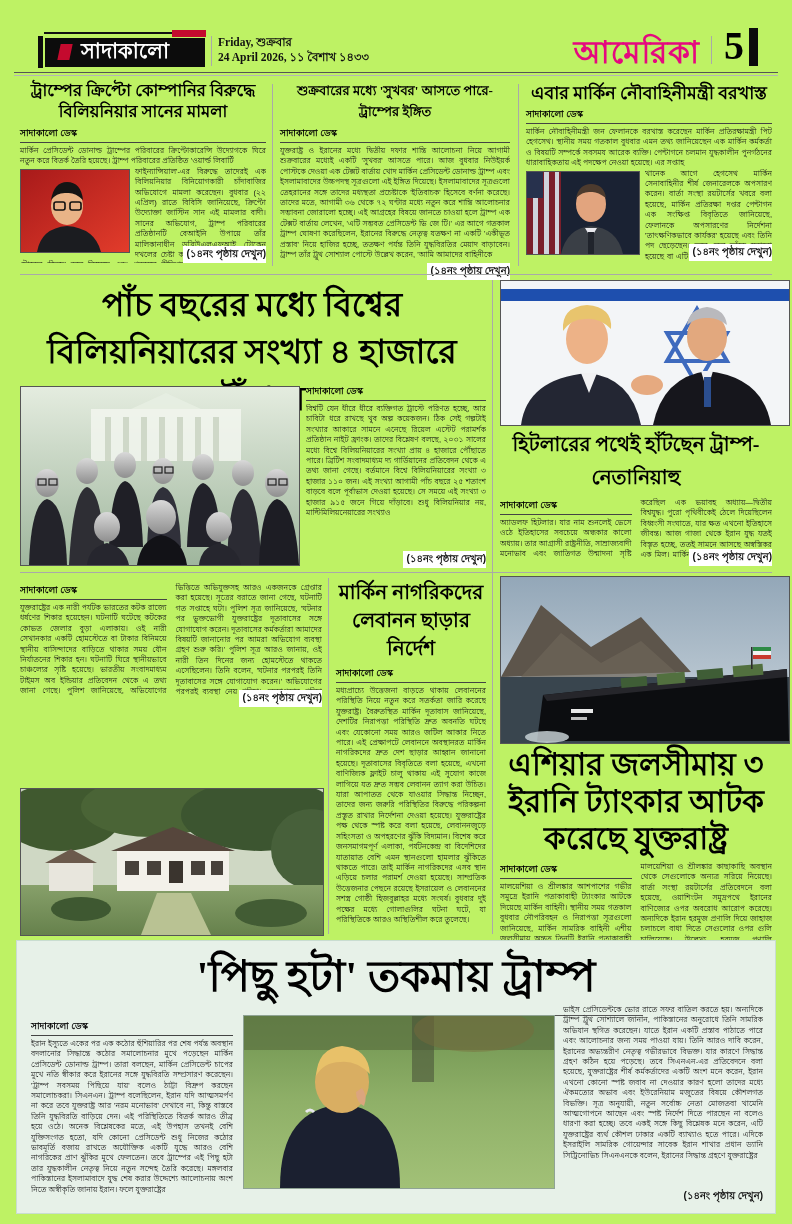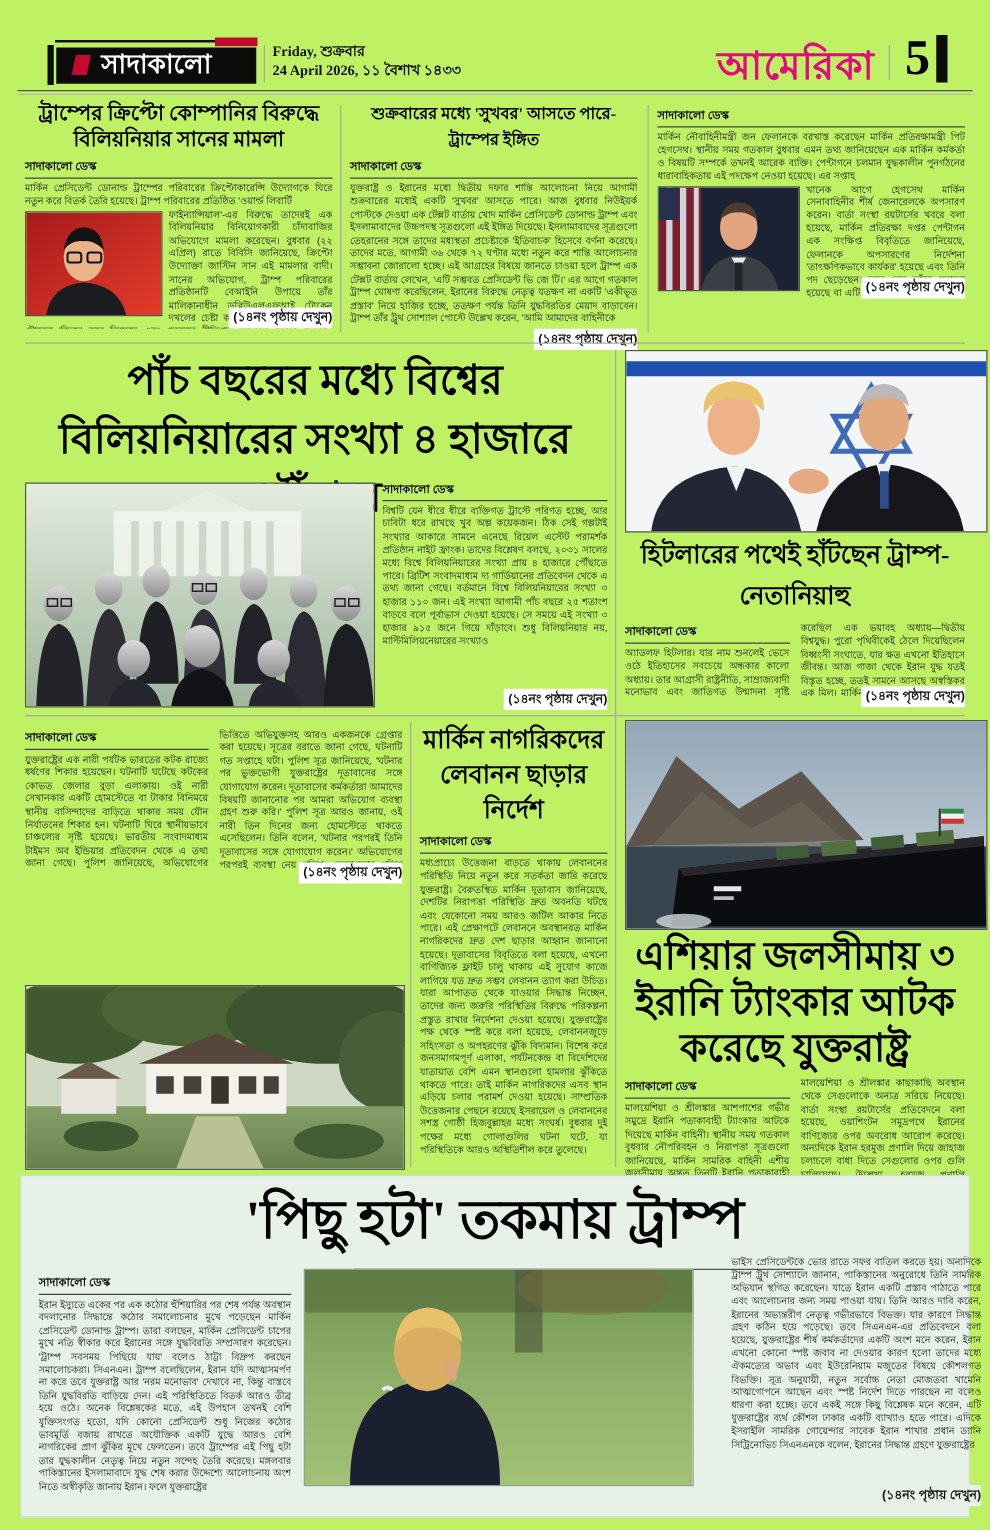--- a/index.html
+++ b/index.html
@@ -78,22 +78,23 @@
     <div class="headline" style="font-size:13px;line-height:21px;">শুক্রবারের মধ্যে 'সুখবর' আসতে পারে-ট্রাম্পের ইঙ্গিত</div>
     <span class="byline" style="margin-top:4px;">সাদাকালো ডেস্ক</span>
     <div class="body-wrap" style="height:134px;">
       <div class="body-text">যুক্তরাষ্ট্র ও ইরানের মধ্যে দ্বিতীয় দফার শান্তি আলোচনা নিয়ে আগামী শুক্রবারের মধ্যেই একটি 'সুখবর' আসতে পারে। আজ বুধবার নিউইয়র্ক পোস্টকে দেওয়া এক টেক্সট বার্তায় খোদ মার্কিন প্রেসিডেন্ট ডোনাল্ড ট্রাম্প এবং ইসলামাবাদের উচ্চপদস্থ সূত্রগুলো এই ইঙ্গিত দিয়েছে। ইসলামাবাদের সূত্রগুলো তেহরানের সঙ্গে তাদের মধ্যস্থতা প্রচেষ্টাকে 'ইতিবাচক' হিসেবে বর্ণনা করেছে। তাদের মতে, আগামী ৩৬ থেকে ৭২ ঘণ্টার মধ্যে নতুন করে শান্তি আলোচনার সম্ভাবনা জোরালো হচ্ছে। এই আগ্রহের বিষয়ে জানতে চাওয়া হলে ট্রাম্প এক টেক্সট বার্তায় লেখেন, 'এটি সম্ভবত প্রেসিডেন্ট ভি জে টি।' এর আগে গতকাল ট্রাম্প ঘোষণা করেছিলেন, ইরানের বিরুদ্ধে নেতৃত্ব যতক্ষণ না একটি 'একীভূত প্রস্তাব' নিয়ে হাজির হচ্ছে, ততক্ষণ পর্যন্ত তিনি যুদ্ধবিরতির মেয়াদ বাড়াবেন। ট্রাম্প তাঁর ট্রুথ সোশ্যাল পোস্টে উল্লেখ করেন, 'আমি আমাদের বাহিনীকে</div>
       <span class="more">(১৪নং পৃষ্ঠায় দেখুন)</span>
     </div>
   </div>
   <div class="vrule" style="left:518px;top:84px;height:182px;"></div>
 
   <div class="abs" style="left:526px;top:82px;width:246px;height:190px;">
+    <div class="headline" style="font-size:17.5px;line-height:22px;">এবার মার্কিন নৌবাহিনীমন্ত্রী বরখাস্ত</div>
     <span class="byline" style="margin-top:3px;">সাদাকালো ডেস্ক</span>
-    <div class="body-text">মার্কিন নৌবাহিনীমন্ত্রী জন ফেলানকে বরখাস্ত করেছেন মার্কিন প্রতিরক্ষামন্ত্রী পিট হেগসেথ। স্থানীয় সময় গতকাল বুধবার এমন তথ্য জানিয়েছেন এক মার্কিন কর্মকর্তা ও বিষয়টি সম্পর্কে তখনই আরেক ব্যক্তি। পেন্টাগনে চলমান যুদ্ধকালীন পুনর্গঠনের ধারাবাহিকতায় এই পদক্ষেপ নেওয়া হয়েছে। এর সপ্তাহ</div>
+    <div class="body-text">মার্কিন নৌবাহিনীমন্ত্রী জন ফেলানকে বরখাস্ত করেছেন মার্কিন প্রতিরক্ষামন্ত্রী পিট হেগসেথ। স্থানীয় সময় গতকাল বুধবার এমন তথ্য জানিয়েছেন এক মার্কিন কর্মকর্তা ও বিষয়টি সম্পর্কে সবসময আরেক ব্যক্তি। পেন্টাগনে চলমান যুদ্ধকালীন পুনর্গঠনের ধারাবাহিকতায় এই পদক্ষেপ নেওয়া হয়েছে। এর সপ্তাহ</div>
     <div class="body-wrap" style="height:92px;">
       <svg class="photo" width="112" height="82" viewBox="0 0 112 82" style="float:left;margin:2px 5px 0 0;" xmlns="http://www.w3.org/2000/svg">
         <rect width="112" height="82" fill="#1a2233"></rect>
         <g>
           <rect x="0" y="0" width="34" height="82" fill="#7a1f2b"></rect>
           <rect x="6" y="0" width="5" height="82" fill="#cfd3dc"></rect>
             <rect x="17" y="0" width="5" height="82" fill="#cfd3dc"></rect>
           <rect x="28" y="0" width="4" height="82" fill="#cfd3dc"></rect>
           <rect x="0" y="0" width="16" height="26" fill="#27314d"></rect>
         </g>
@@ -339,21 +340,21 @@
       <ellipse cx="230" cy="14" rx="60" ry="22" fill="#7a6a3c" opacity="0.45"></ellipse>
       <g>
         <path d="M36 172 C36 116 58 92 98 88 C138 92 156 118 156 172 Z" fill="#1b2030"></path>
         <ellipse cx="98" cy="66" rx="27" ry="31" fill="#d9ae62"></ellipse>
         <path d="M72 60 Q74 32 98 30 Q124 32 126 58 Q112 44 96 46 Q80 46 72 60 Z" fill="#e8c169"></path>
         <path d="M118 72 Q124 80 120 90 Q112 86 112 76 Z" fill="#dba57e"></path>
         <path d="M70 96 Q66 92 62 96" stroke="#e8e8ee" stroke-width="3" fill="none"></path>
       </g>
     </svg>
 
-    <div class="abs" style="left:568px;top:64px;width:200px;height:200px;">
+    <div class="abs" style="left:546px;top:64px;width:200px;height:200px;">
       <div class="body-wrap" style="height:200px;">
         <div class="body-text">ভাইস প্রেসিডেন্টকে ভোর রাতে সফর বাতিল করতে হয়। অন্যদিকে ট্রাম্প ট্রুথ সোশ্যালে জানান, পাকিস্তানের অনুরোধে তিনি সামরিক অভিযান স্থগিত করেছেন। যাতে ইরান একটি প্রস্তাব পাঠাতে পারে এবং আলোচনার জন্য সময় পাওয়া যায়। তিনি আরও দাবি করেন, ইরানের অভ্যন্তরীণ নেতৃত্ব গভীরভাবে বিভক্ত। যার কারণে সিদ্ধান্ত গ্রহণ কঠিন হয়ে পড়েছে। তবে সিএনএন-এর প্রতিবেদনে বলা হয়েছে, যুক্তরাষ্ট্রের শীর্ষ কর্মকর্তাদের একটি অংশ মনে করেন, ইরান এখনো কোনো স্পষ্ট জবাব না দেওয়ার কারণ হলো তাদের মধ্যে ঐকমত্যের অভাব এবং ইউরেনিয়াম মজুতের বিষয়ে কৌশলগত বিভক্তি। সূত্র অনুযায়ী, নতুন সর্বোচ্চ নেতা মোজতবা খামেনি আত্মগোপনে আছেন এবং স্পষ্ট নির্দেশ দিতে পারছেন না বলেও ধারণা করা হচ্ছে। তবে একই সঙ্গে কিছু বিশ্লেষক মনে করেন, এটি যুক্তরাষ্ট্রের ব্যর্থ কৌশল ঢাকার একটি ব্যাখ্যাও হতে পারে। এদিকে ইসরাইলি সামরিক গোয়েন্দার সাবেক ইরান শাখার প্রধান ড্যানি সিট্রিনোভিচ সিএনএনকে বলেন, ইরানের সিদ্ধান্ত গ্রহণে যুক্তরাষ্ট্রের</div>
         <span class="more green">(১৪নং পৃষ্ঠায় দেখুন)</span>
       </div>
     </div>
   </div>
 
 </div>
 
 </body></html>

